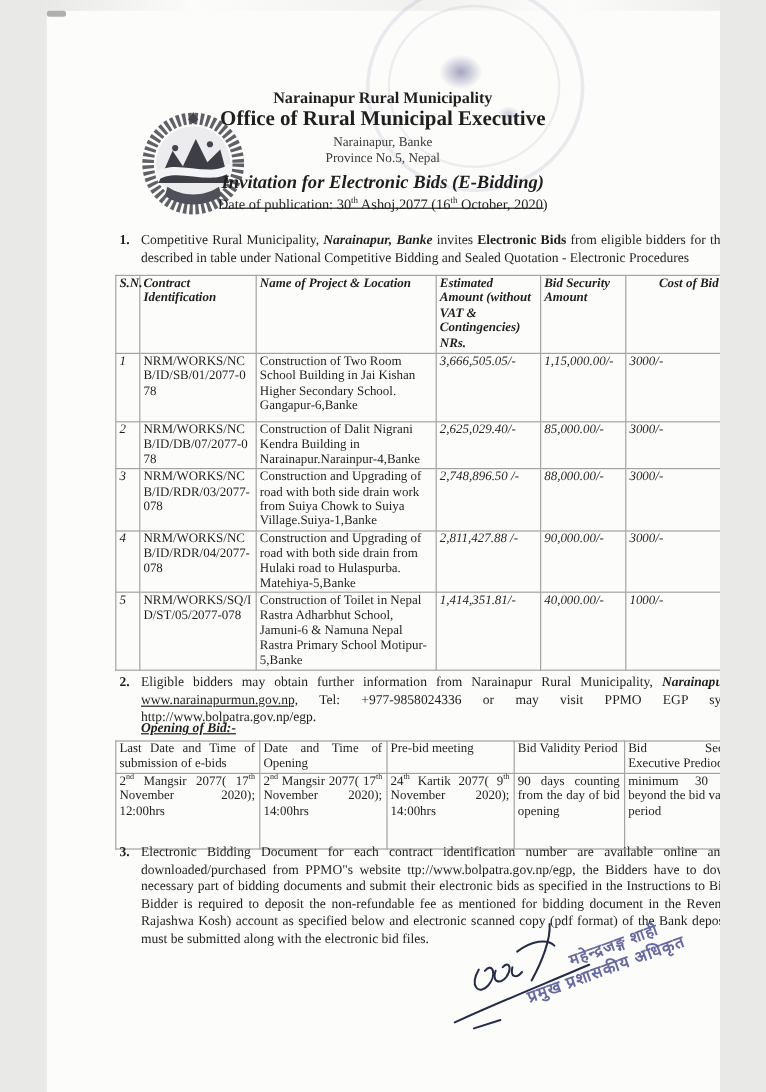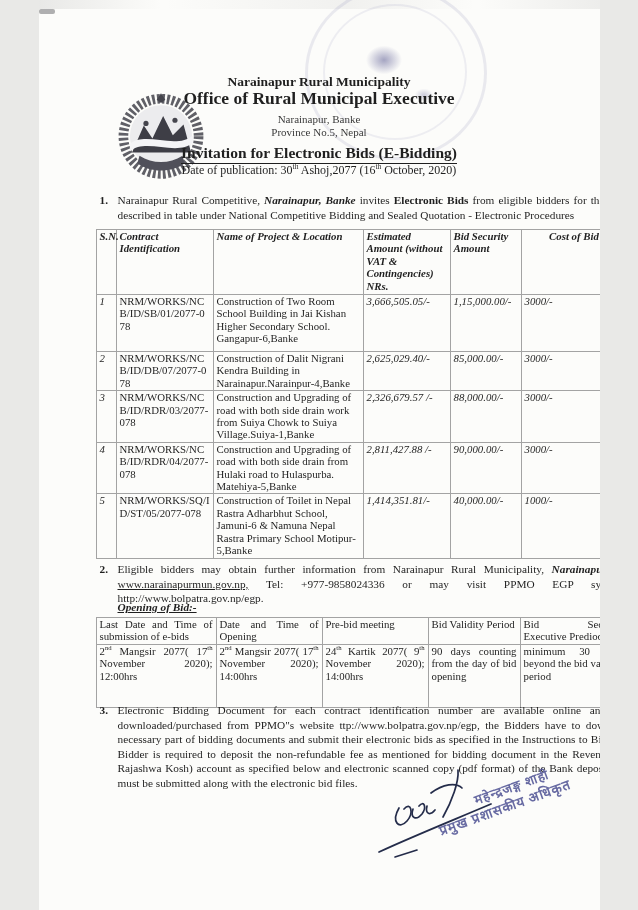--- a/index.html
+++ b/index.html
@@ -25,21 +25,21 @@
     background:radial-gradient(closest-side,rgba(78,78,138,.28),rgba(78,78,138,0) 72%);}
   
   .emblem{position:absolute;left:66px;top:88px;width:112px;height:102px;}
   
   .hl{position:absolute;left:0;right:0;text-align:center;}
   .org1{top:74px;font-weight:bold;font-size:13.5px;}
   .org2{top:88px;font-weight:bold;font-size:17.5px;}
   .addr1{top:113px;font-size:11px;color:#3a3a3a;}
   .addr2{top:126px;font-size:11px;color:#3a3a3a;}
   .title{top:144px;font-size:15.5px;font-weight:bold;}
-  .title span{border-bottom:1.6px solid #1f1f1f;padding-bottom:2px;}
+  .title span{border-bottom:1.6px solid #1f1f1f;padding-bottom:12px;font-style:italic;}
   .pubdate{top:163px;font-size:12px;}
   sup{font-size:.62em;vertical-align:super;line-height:0;}
   
   .para{position:absolute;left:57px;width:554px;font-size:11.3px;line-height:14.6px;text-align:justify;}
   .para .num{position:absolute;left:4px;top:0;font-weight:bold;}
   .para .ptext{margin-left:22px;}
   .p1{top:193px;}
   .p2{top:562px;}
   .p3{top:703px;}
   .bi{font-weight:bold;font-style:italic;}
@@ -94,21 +94,21 @@
 
   <div class="hl org1">Narainapur Rural Municipality</div>
   <div class="hl org2">Office of Rural Municipal Executive</div>
   <div class="hl addr1">Narainapur, Banke</div>
   <div class="hl addr2">Province No.5, Nepal</div>
   <div class="hl title"><span>Invitation for Electronic Bids (E-Bidding)</span></div>
   <div class="hl pubdate">Date of publication: 30<sup>th</sup> Ashoj,2077 (16<sup>th</sup> October, 2020)</div>
 
   <div class="para p1">
     <span class="num">1.</span>
-    <div class="ptext"><span>Narainapur Rural Competitive, </span><span class="bi">Narainapur, Banke</span><span> invites </span><span class="b">Electronic Bids</span><span> from eligible bidders for the works as described in table under National Competitive Bidding and Sealed Quotation - Electronic Procedures</span></div>
+    <div class="ptext"><span>Competitive Rural Municipality, </span><span class="bi">Narainapur, Banke</span><span> invites </span><span class="b">Electronic Bids</span><span> from eligible bidders for the works as described in table under National Competitive Bidding and Sealed Quotation - Electronic Procedures</span></div>
   </div>
 
   <table class="t t1">
     <colgroup>
         <col style="width:20px">
         <col style="width:97px">
         <col style="width:150px">
         <col style="width:87px">
         <col style="width:71px">
         <col style="width:106px">
@@ -135,21 +135,21 @@
       <td class="c-contract">NRM/WORKS/NCB/ID/DB/07/2077-078</td>
       <td>Construction of Dalit Nigrani Kendra Building in Narainapur.Narainpur-4,Banke</td>
       <td class="c-num">2,625,029.40/-</td>
       <td class="c-num">85,000.00/-</td>
       <td class="c-num">3000/-</td>
     </tr>
     <tr class="r3">
       <td class="c-sn">3</td>
       <td class="c-contract">NRM/WORKS/NCB/ID/RDR/03/2077-078</td>
       <td>Construction and Upgrading of road with both side drain work from Suiya Chowk to Suiya Village.Suiya-1,Banke</td>
-      <td class="c-num">2,326,679.57 /-</td>
+      <td class="c-num">2,748,896.50 /-</td>
       <td class="c-num">88,000.00/-</td>
       <td class="c-num">3000/-</td>
     </tr>
     <tr class="r4">
       <td class="c-sn">4</td>
       <td class="c-contract">NRM/WORKS/NCB/ID/RDR/04/2077-078</td>
       <td>Construction and Upgrading of road with both side drain from Hulaki road to Hulaspurba. Matehiya-5,Banke</td>
       <td class="c-num">2,811,427.88 /-</td>
       <td class="c-num">90,000.00/-</td>
       <td class="c-num">3000/-</td>

